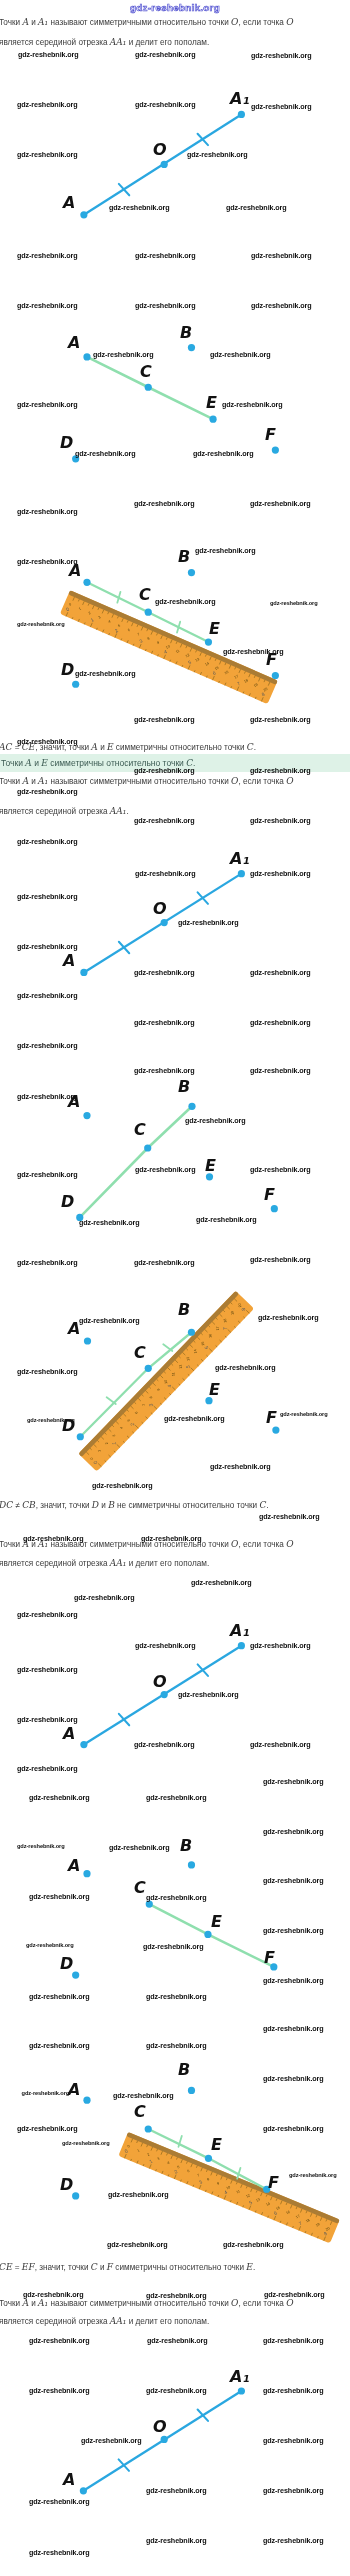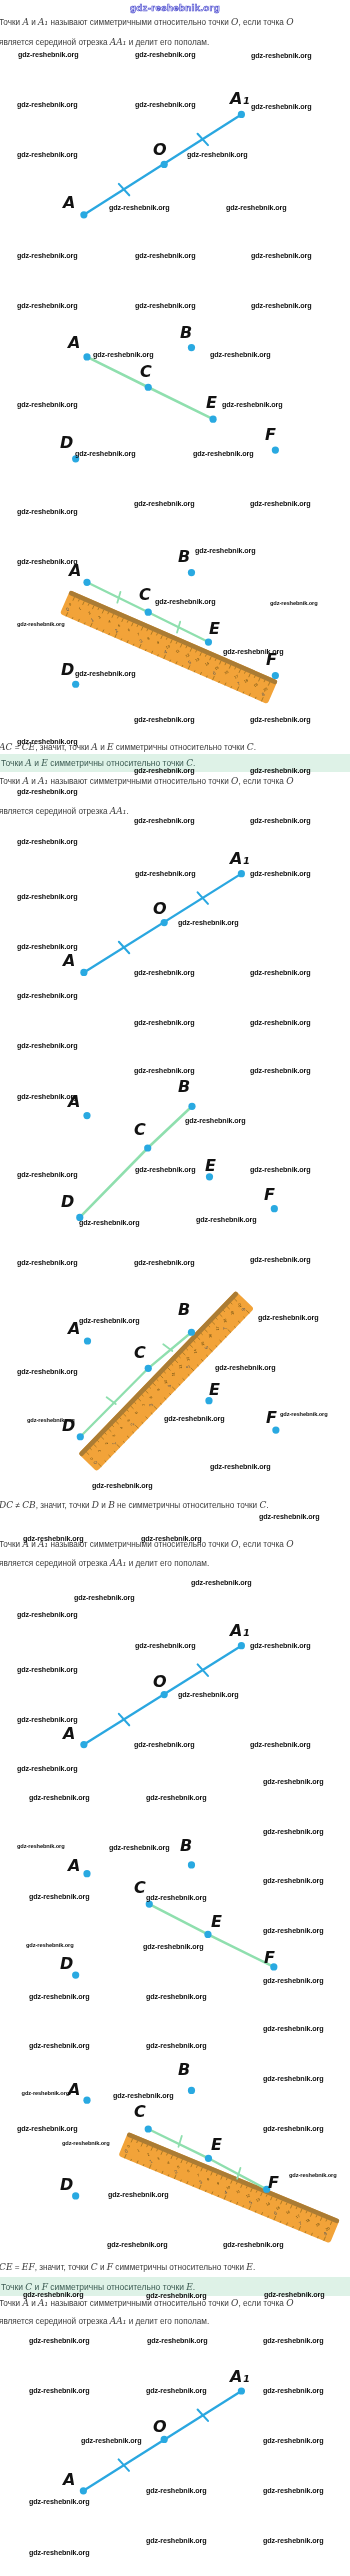--- a/index.html
+++ b/index.html
@@ -546,23 +546,20 @@
       <circle cx="372" cy="5535" r="7" fill="#29a9e1"></circle>
       <circle cx="288" cy="5611" r="7" fill="#29a9e1"></circle>
       <circle cx="147" cy="5752" r="7" fill="#29a9e1"></circle>
       <circle cx="405" cy="5669" r="7" fill="#29a9e1"></circle>
       <circle cx="519" cy="5728" r="7" fill="#29a9e1"></circle>
     </svg>
   <div id="html-layer">
       <div class="hbar" style="left: 0px; top: 754px; height: 18px;">
         <span>Точки <i class="m">A</i> и <i class="m">E</i> симметричны относительно точки <i class="m">C</i>.</span>
       </div>
-      <div class="hbar" style="left: 0px; top: 2277px; height: 19px;">
-        <span>Точки <i class="m">C</i> и <i class="m">F</i> симметричны относительно точки <i class="m">E</i>.</span>
-      </div>
       <div class="tline" style="left: -1px; top: 17px;">Точки <i class="m">A</i> и <i class="m">A₁</i> называют симметричными относительно точки <i class="m">O</i>, если точка <i class="m">O</i></div>
       <div class="tline" style="left: -1px; top: 37px;">является серединой отрезка <i class="m">AA₁</i> и делит его пополам.</div>
       <div class="tline" style="left: -1px; top: 742px;"><i class="m">AC</i> = <i class="m">CE</i>, значит, точки <i class="m">A</i> и <i class="m">E</i> симметричны относительно точки <i class="m">C</i>.</div>
       <div class="tline" style="left: -1px; top: 776px;">Точки <i class="m">A</i> и <i class="m">A₁</i> называют симметричными относительно точки <i class="m">O</i>, если точка <i class="m">O</i></div>
       <div class="tline" style="left: -1px; top: 806px;">является серединой отрезка <i class="m">AA₁</i>.</div>
       <div class="tline" style="left: -1px; top: 1500px;"><i class="m">DC</i> ≠ <i class="m">CB</i>, значит, точки <i class="m">D</i> и <i class="m">B</i> не симметричны относительно точки <i class="m">C</i>.</div>
       <div class="tline" style="left: -1px; top: 1539px;">Точки <i class="m">A</i> и <i class="m">A₁</i> называют симметричными относительно точки <i class="m">O</i>, если точка <i class="m">O</i></div>
       <div class="tline" style="left: -1px; top: 1558px;">является серединой отрезка <i class="m">AA₁</i> и делит его пополам.</div>
       <div class="tline" style="left: -1px; top: 2262px;"><i class="m">CE</i> = <i class="m">EF</i>, значит, точки <i class="m">C</i> и <i class="m">F</i> симметричны относительно точки <i class="m">E</i>.</div>
       <div class="tline" style="left: -1px; top: 2298px;">Точки <i class="m">A</i> и <i class="m">A₁</i> называют симметричными относительно точки <i class="m">O</i>, если точка <i class="m">O</i></div>

